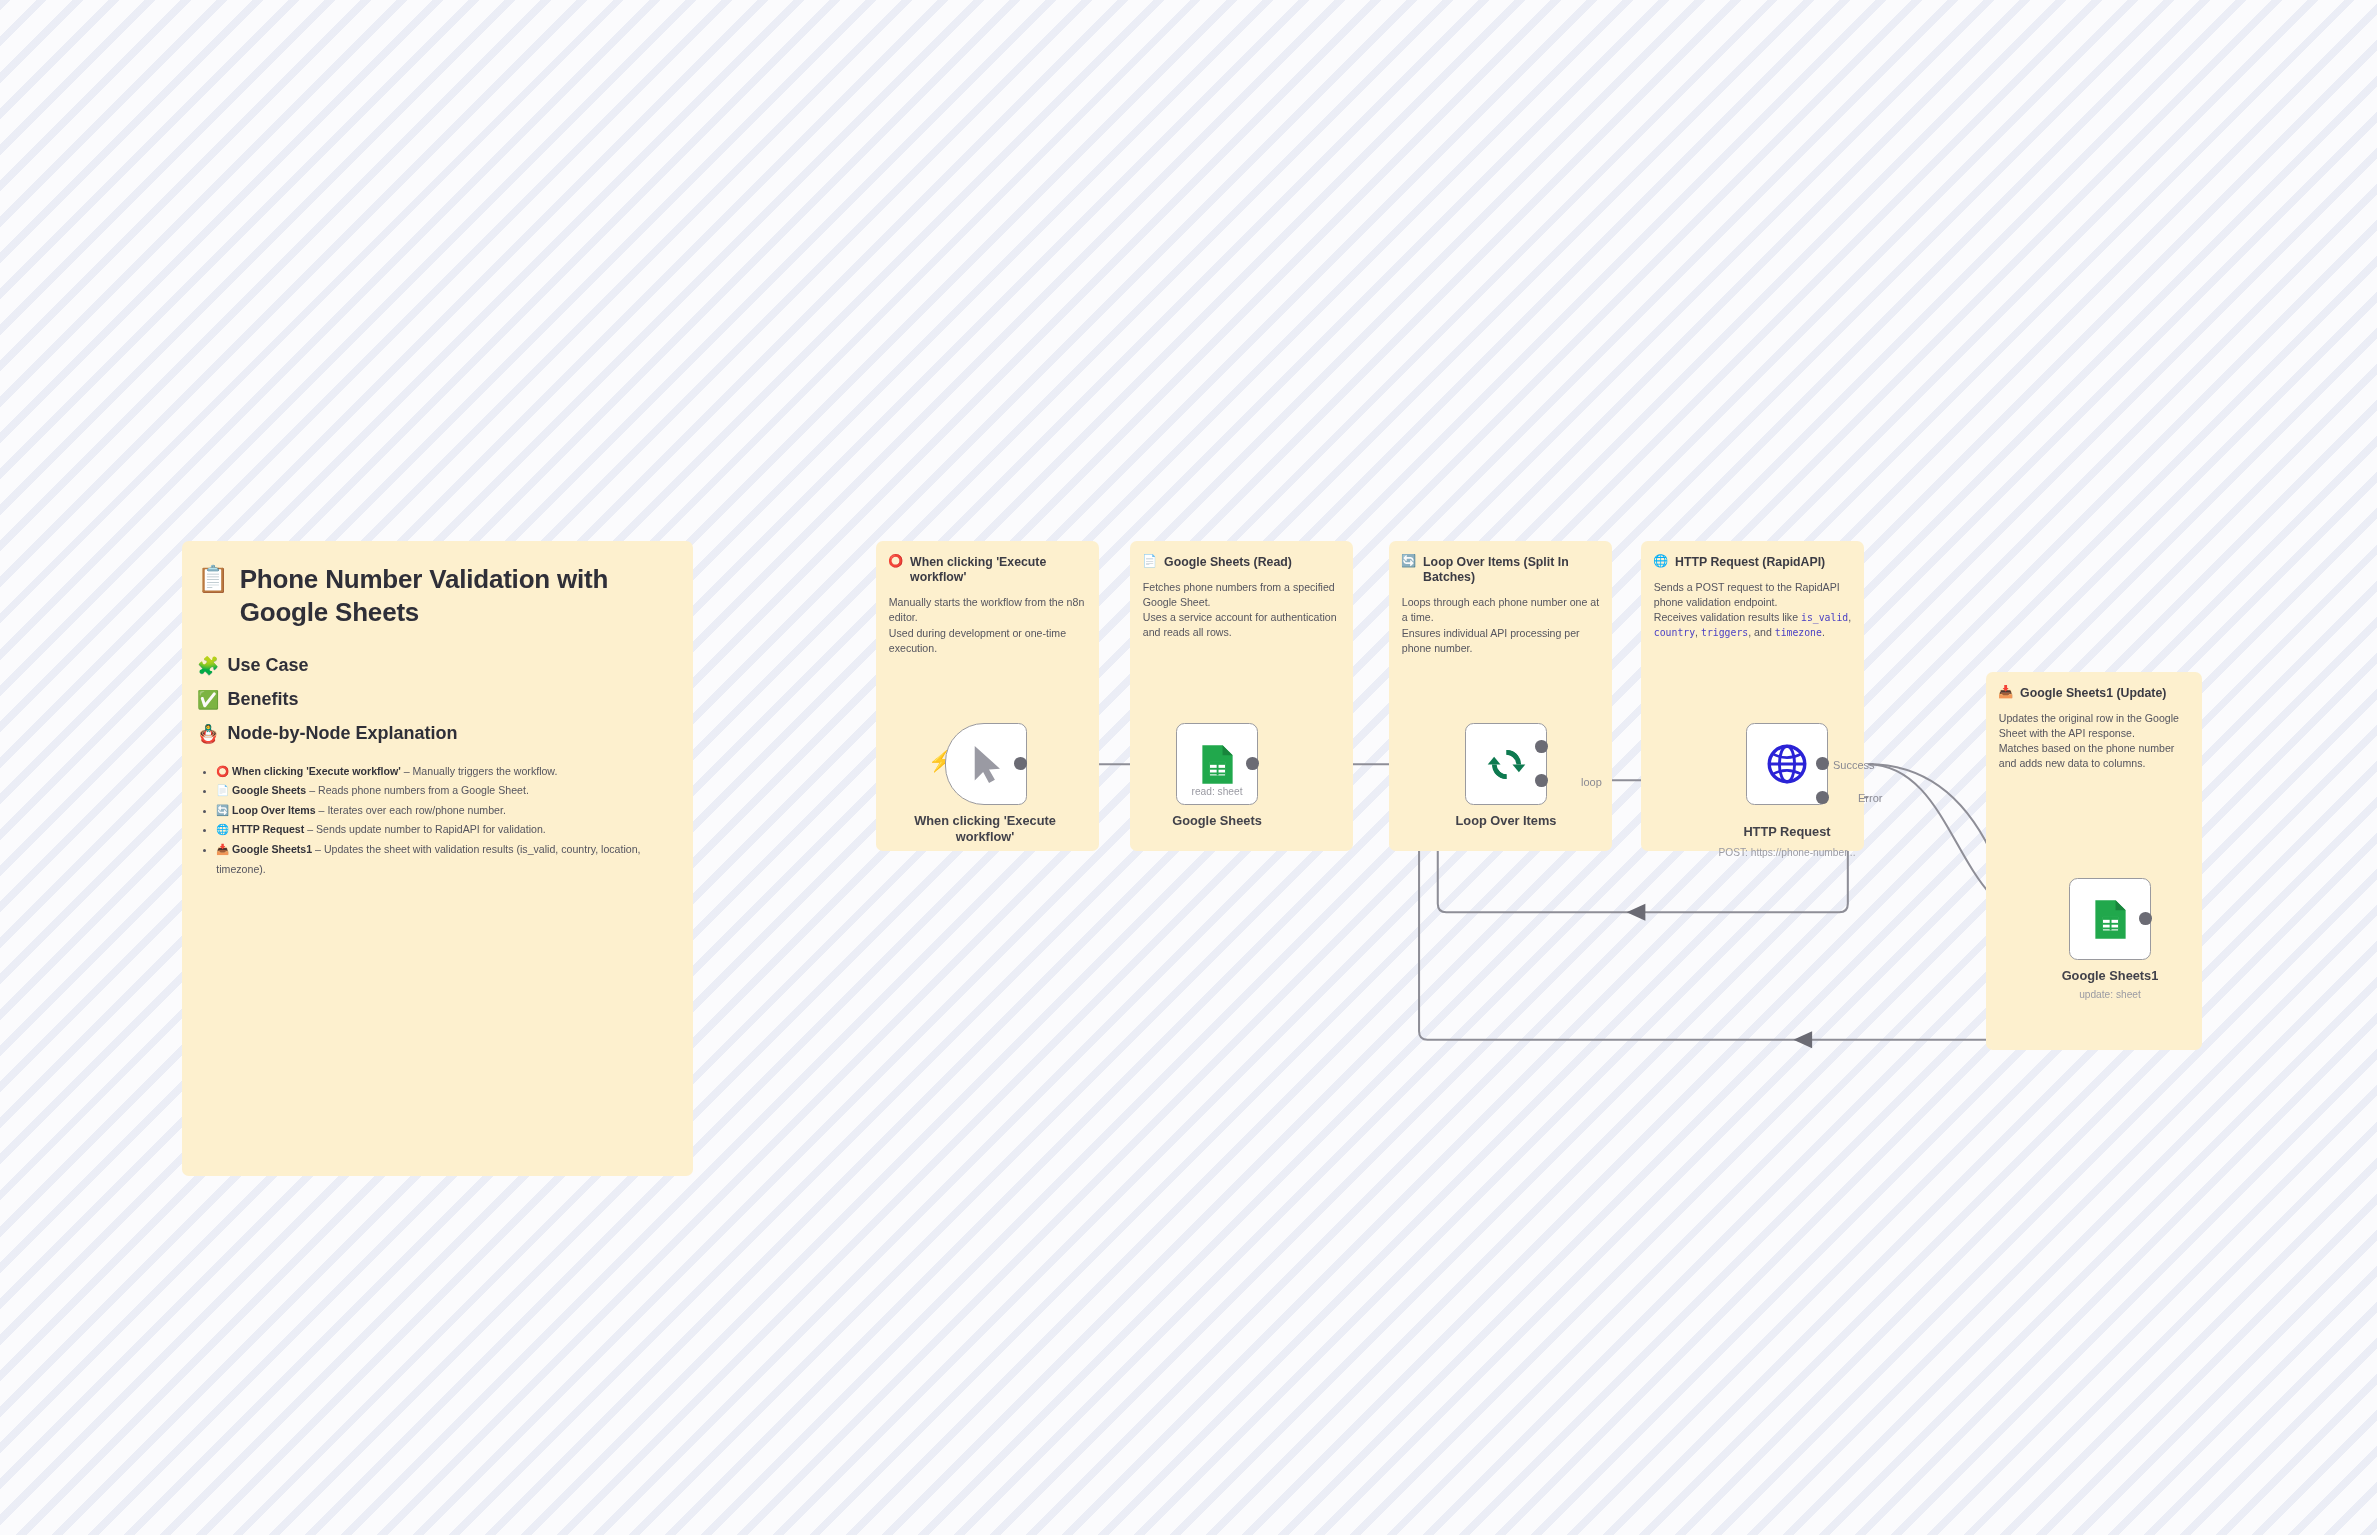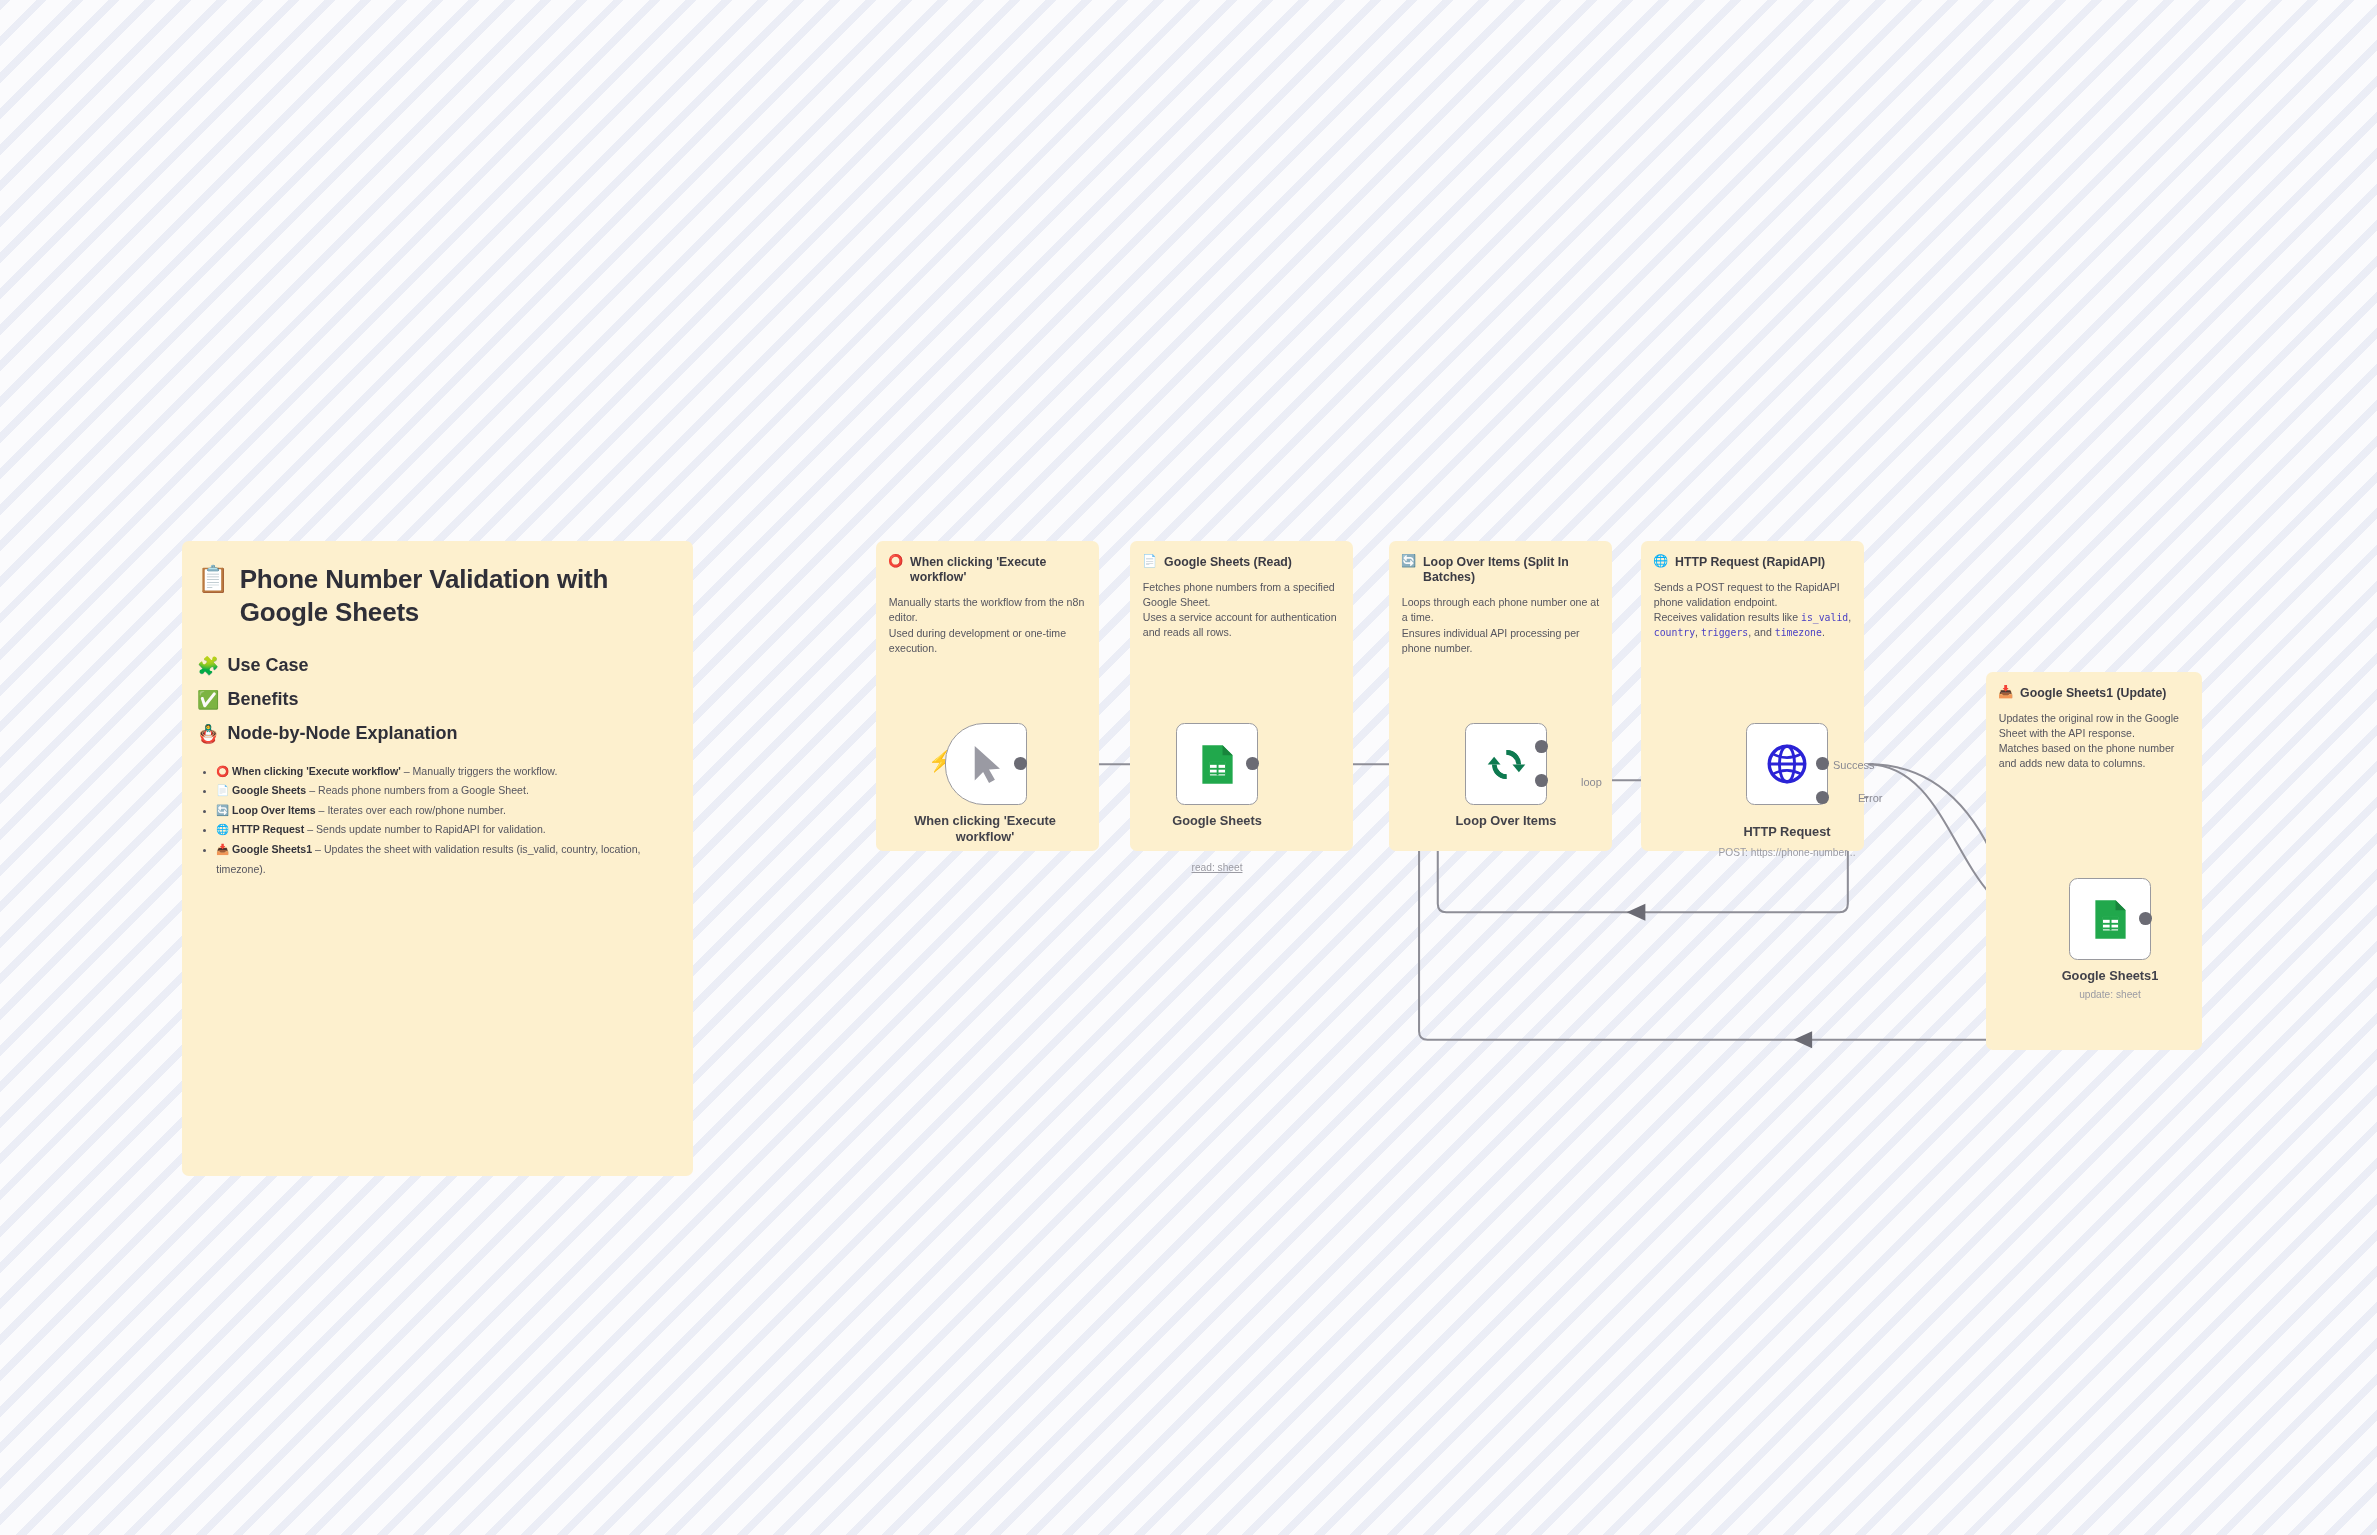--- a/index.html
+++ b/index.html
@@ -330,21 +330,21 @@
       <path d="M28 2 L40 14 L28 14 Z" fill="#18853c"></path>
       <rect x="13" y="22" width="18" height="16" fill="#ffffff"></rect>
       <rect x="13" y="22" width="18" height="3.4" fill="#21a84c"></rect>
       <rect x="13" y="29" width="18" height="2.2" fill="#21a84c"></rect>
       <rect x="13" y="34.5" width="18" height="2.2" fill="#21a84c"></rect>
       <rect x="21" y="22" width="2.2" height="16" fill="#21a84c"></rect>
     </svg>
   </div>
   <div class="port" style="left:1246px; top:757px;"></div>
   <div class="node-label" style="left:1142px; top:813px; width:150px;">Google Sheets</div>
-  <div class="node-sub" style="left:1142px; top:862px; width:150px;text-decoration:underline;">read: sheet</div>
+  <div class="node-sub" style="left:1142px; top:786px; width:150px;">read: sheet</div>
 
   <div class="node" style="left:1465px; top:723px;">
     <svg width="41" height="41" viewBox="0 0 48 48">
       <path d="M24 7 A17 17 0 0 1 41 24 L35.5 24 A11.5 11.5 0 0 0 24 12.5 Z" fill="#0e7a50"></path>
       <path d="M41 24 L46 24 L38.5 33 L31 24 Z" fill="#0e7a50"></path>
       <path d="M24 41 A17 17 0 0 1 7 24 L12.5 24 A11.5 11.5 0 0 0 24 35.5 Z" fill="#0e7a50"></path>
       <path d="M7 24 L2 24 L9.5 15 L17 24 Z" fill="#0e7a50"></path>
       <path d="M24 7 A17 17 0 0 1 38 14.5 L33.5 18 A11.5 11.5 0 0 0 24 12.5 Z" fill="#0e7a50"></path>
       <path d="M24 41 A17 17 0 0 1 10 33.5 L14.5 30 A11.5 11.5 0 0 0 24 35.5 Z" fill="#0e7a50"></path>
     </svg>

